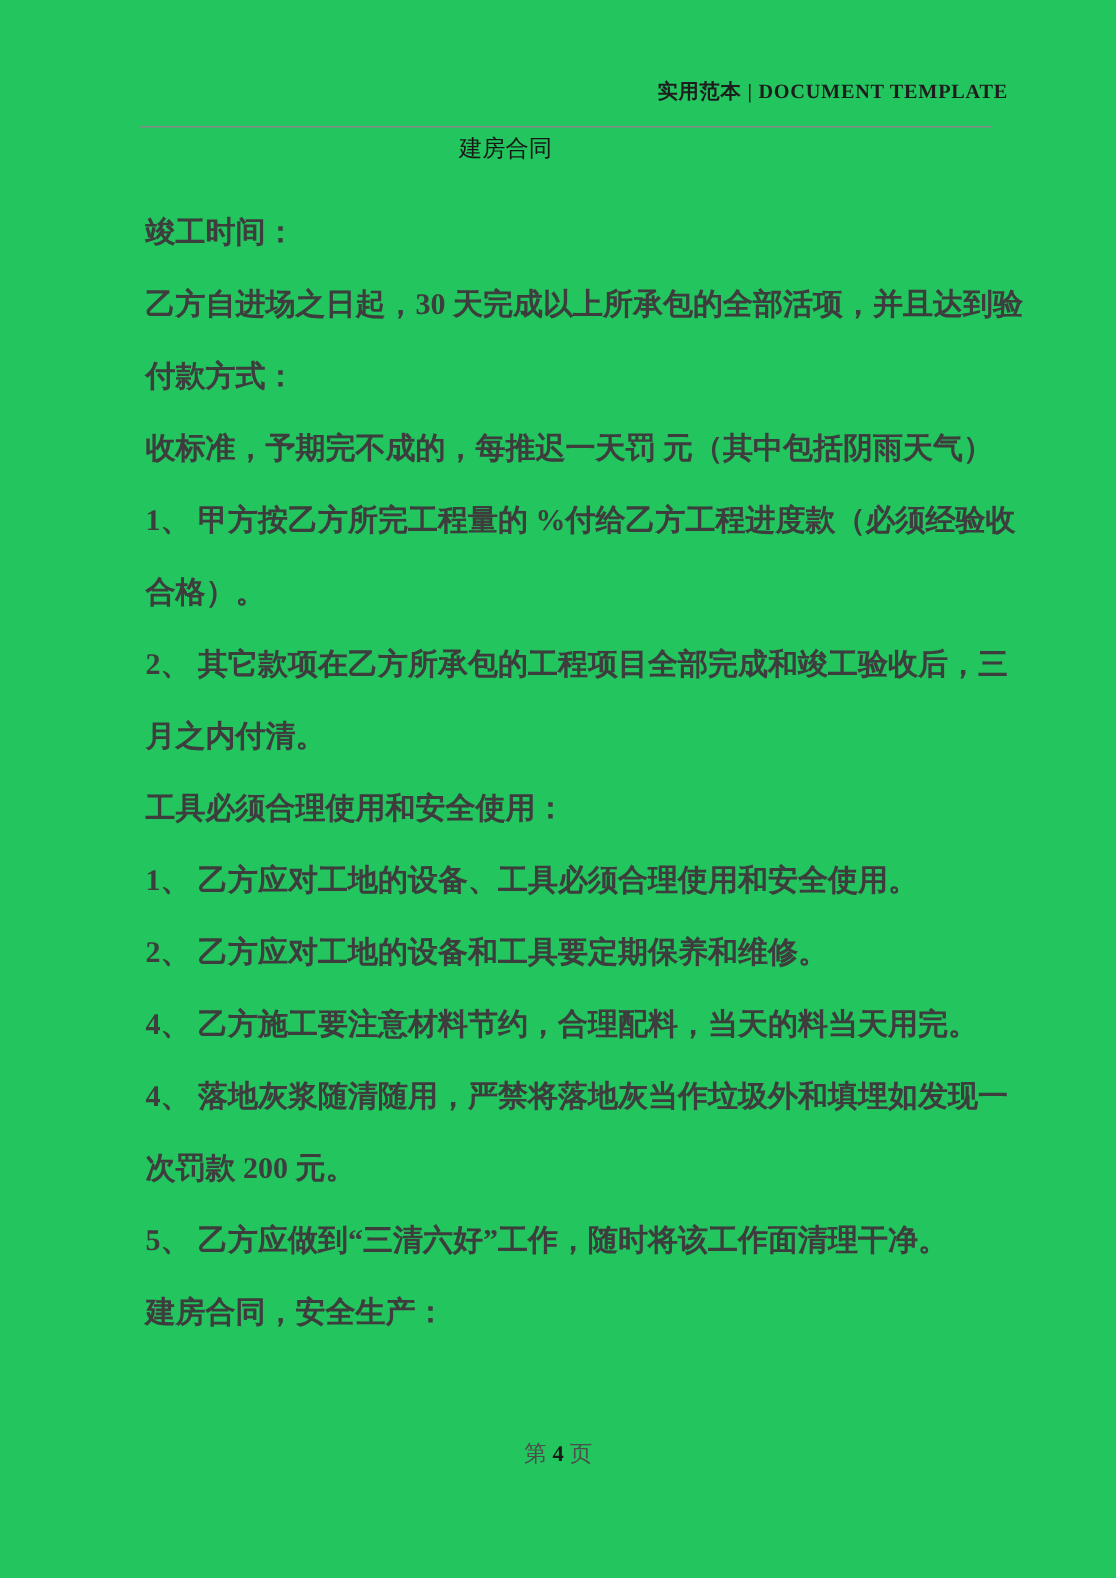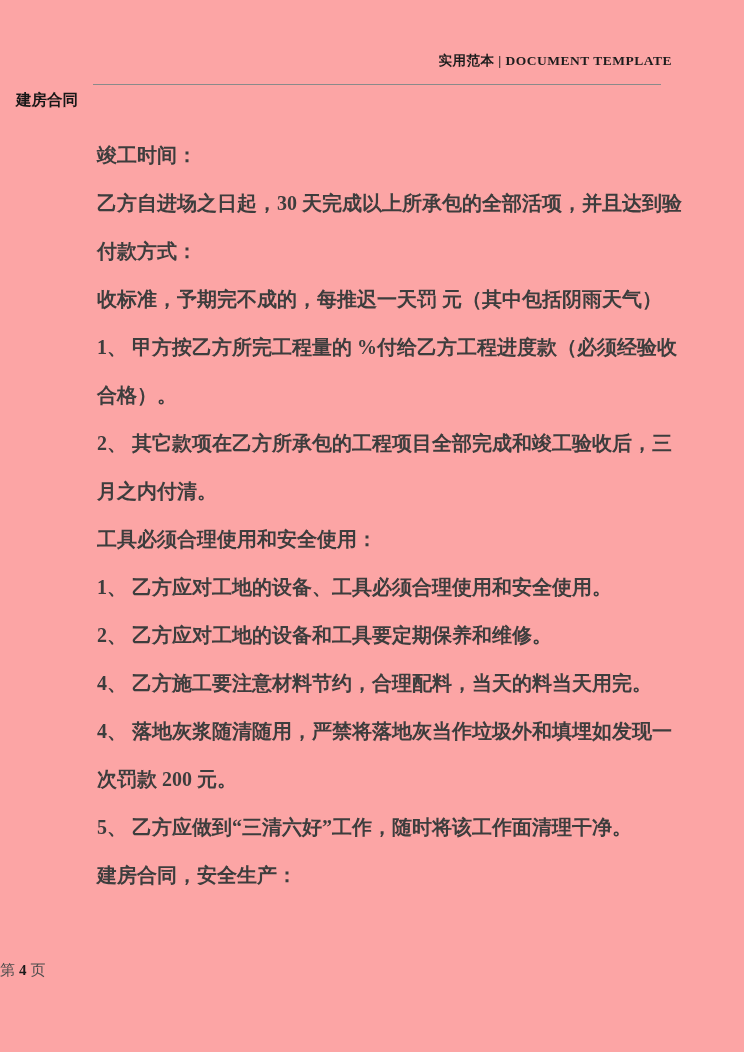--- a/index.html
+++ b/index.html
@@ -4,21 +4,21 @@
 <style>
   html, body {
     margin: 0;
     padding: 0;
     background: #ffffff;
   }
   .page {
     position: relative;
     width: 744px;
     height: 1052px;
-    background: #fca5a5;
+    background: #22c55e;
     overflow: hidden;
     font-family: "Liberation Serif", "DejaVu Serif", serif;
   }
   .header-brand {
     position: absolute;
     top: 52px;
     left: 0;
     right: 72px;
     text-align: right;
     font-size: 13.5px;
@@ -34,23 +34,23 @@
     left: 93px;
     width: 568px;
     height: 0;
     border-top: 1px solid #8a8a8a;
   }
   .doc-title {
     position: absolute;
     top: 90px;
     left: 16px;
     right: 86px;
-    text-align: left;
+    text-align: center;
     font-size: 15.5px;
-    font-weight: bold;
+    font-weight: normal;
     color: #171717;
     line-height: 20px;
   }
   .doc-body {
     position: absolute;
     top: 131px;
     left: 97px;
     width: 565px;
     font-weight: bold;
   }
@@ -60,21 +60,21 @@
     font-size: 20px;
     color: #3d3d3d;
     white-space: pre;
     overflow: visible;
   }
   .page-footer {
     position: absolute;
     top: 958px;
     left: 0;
     width: 744px;
-    text-align: left;
+    text-align: center;
     font-size: 15px;
     color: #4d4d4d;
     line-height: 24px;
   }
   .page-footer .num {
     font-weight: bold;
     color: #1a1a1a;
     padding: 0 4px;
   }
 </style>

